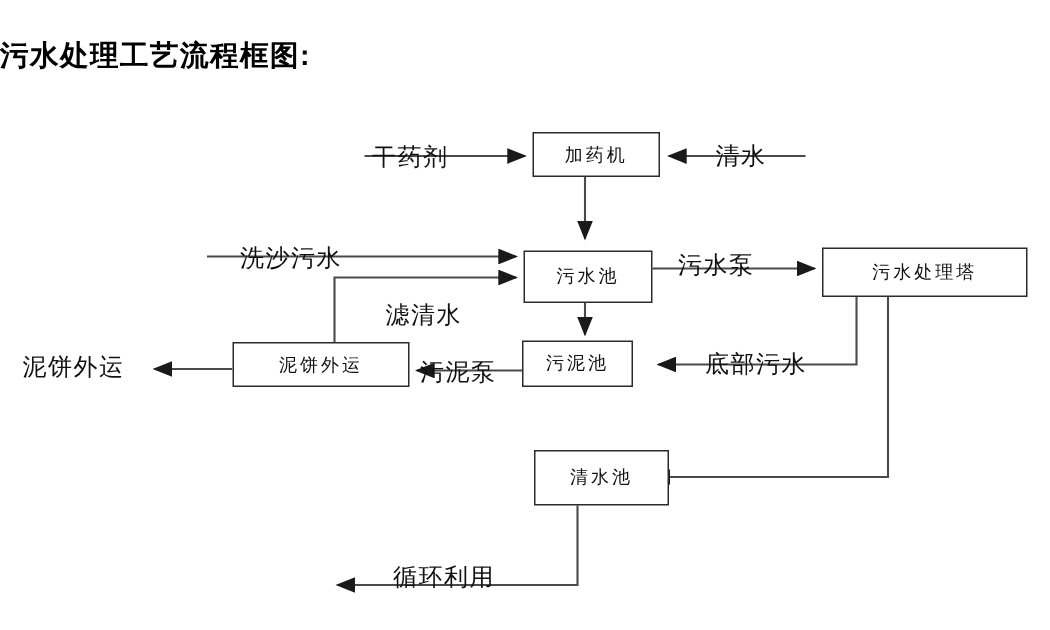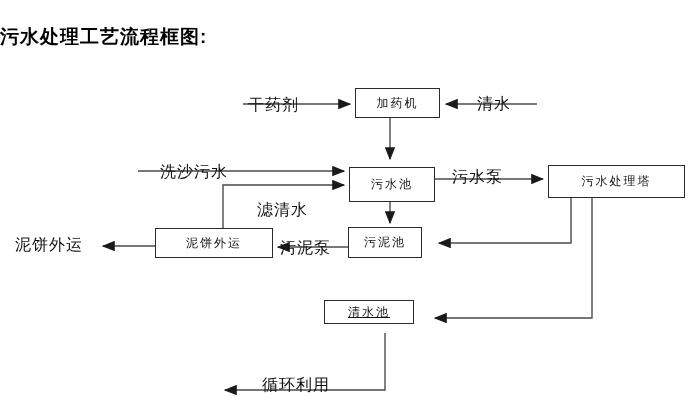--- a/index.html
+++ b/index.html
@@ -31,21 +31,21 @@
     font-size:16px;letter-spacing:1px;
     white-space:nowrap;
     margin-top:11px;
   }
   
   #n-dosing   {left:355px;top:88px; width:85px; height:30px;}
   #n-sewage   {left:349px;top:167px;width:86px; height:35px;text-align:right;}
   #n-tower    {left:548px;top:165px;width:137px;height:33px;}
   #n-sludge   {left:348px;top:227px;width:74px; height:31px;}
   #n-press    {left:155px;top:228px;width:118px;height:30px;}
-  #n-clean    {left:324px;top:300px;width:90px; height:24px;text-decoration:underline;}
+  #n-clean    {left:356px;top:300px;width:90px; height:37px;}
   
   #l-dryagent {left:248px;top:84px;}
   #l-water    {left:477px;top:83px;text-align:center;}
   #l-sandwash {left:160px;top:151px;}
   #l-filtered {left:257px;top:189px;}
   #l-sewpump  {left:452px;top:156px;}
   #l-bottom   {left:470px;top:222px;}
   #l-sludpump {left:280px;top:227px;text-align:right;}
   #l-mudcake  {left:15px; top:224px;}
   #l-recycle  {left:262px;top:364px;}
@@ -84,17 +84,18 @@
   <div class="node" id="n-tower">污水处理塔</div>
   <div class="node" id="n-sludge">污泥池</div>
   <div class="node" id="n-press">泥饼外运</div>
   <div class="node" id="n-clean">清水池</div>
 
   <div class="lbl" id="l-dryagent">干药剂</div>
   <div class="lbl" id="l-water">清水</div>
   <div class="lbl" id="l-sandwash">洗沙污水</div>
   <div class="lbl" id="l-filtered">滤清水</div>
   <div class="lbl" id="l-sewpump">污水泵</div>
+  <div class="lbl" id="l-bottom">底部污水</div>
   <div class="lbl" id="l-sludpump">污泥泵</div>
   <div class="lbl" id="l-mudcake">泥饼外运</div>
   <div class="lbl" id="l-recycle">循环利用</div>
 
 </div>
 
 </body></html>

